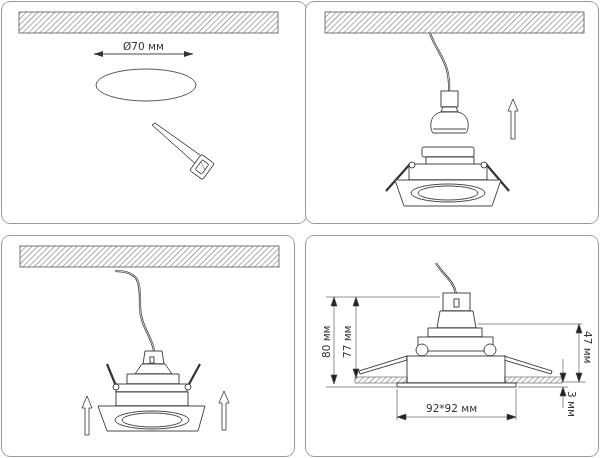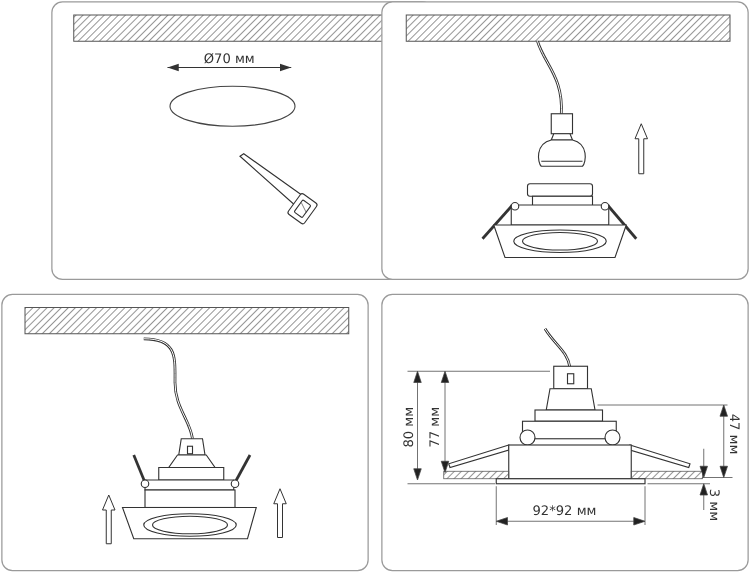--- a/index.html
+++ b/index.html
@@ -1,18 +1,18 @@
 <!DOCTYPE html>
 <html><head>
 <meta charset="utf-8">
 <style>
   html,body{margin:0;padding:0;background:#ffffff;}
   body{width:600px;height:458px;position:relative;overflow:hidden;font-family:"DejaVu Sans","Liberation Sans",sans-serif;}
   .panel{position:absolute;border:1px solid #9a9a9a;border-radius:9px;background:#fff;box-sizing:border-box;}
-  #p1{left:1px;top:1px;width:306px;height:223px;margin-left:40px;}
+  #p1{left:1px;top:1px;width:306px;height:223px;}
   #p2{left:305px;top:1px;width:294px;height:223px;}
   #p3{left:1px;top:235px;width:294px;height:222px;}
   #p4{left:305px;top:235px;width:294px;height:222px;}
   svg{position:absolute;left:0;top:0;}
   .lbl{font-family:"DejaVu Sans","Liberation Sans",sans-serif;font-size:10.5px;fill:#333;}
 </style>
 </head>
 <body>
 
 <div class="panel" id="p1">

